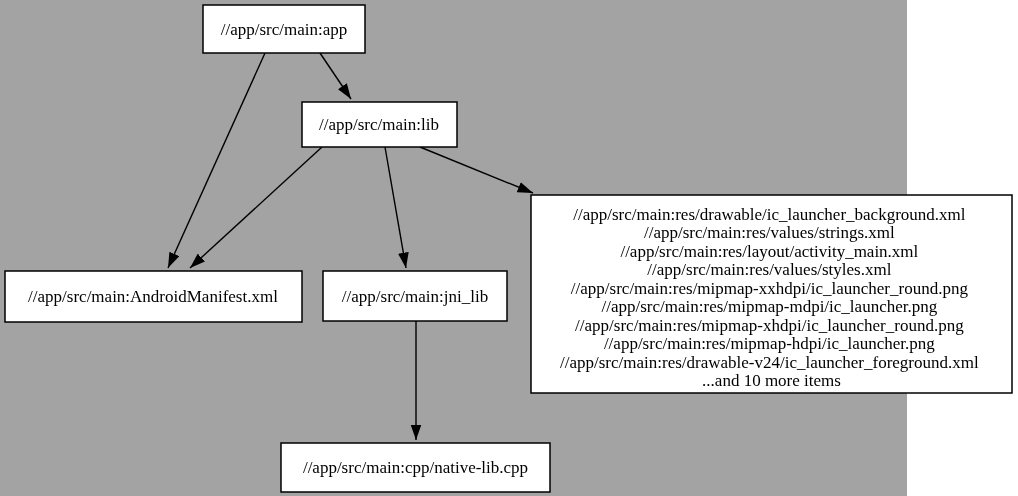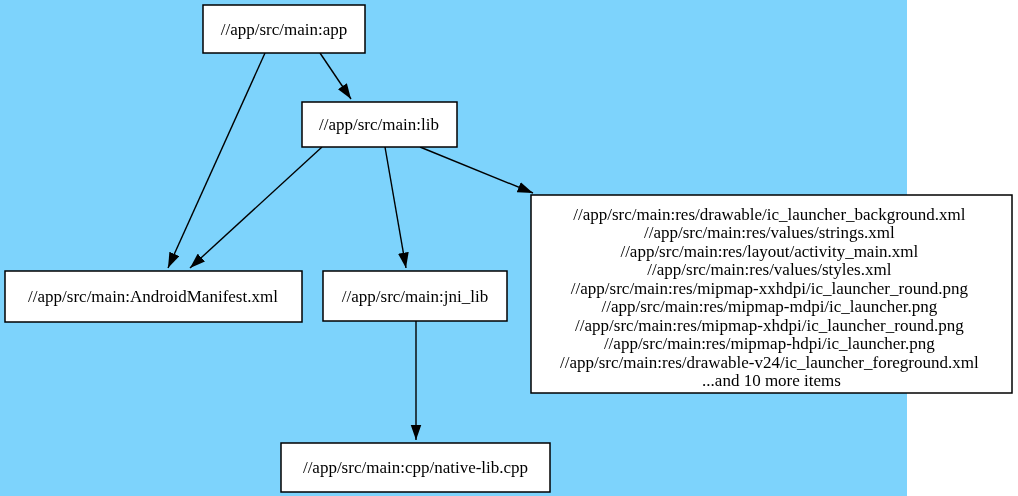--- a/index.html
+++ b/index.html
@@ -4,21 +4,21 @@
 <style>
   html, body {
     margin: 0;
     padding: 0;
     background: #ffffff;
   }
   .canvas {
     position: relative;
     width: 907px;
     height: 496px;
-    background: #7dd3fc;
+    background: #a3a3a3;
     font-family: "Liberation Serif", "DejaVu Serif", serif;
   }
   svg { display: block; }
   .node-rect {
     fill: #ffffff;
     stroke: #000000;
     stroke-width: 1.5;
   }
   .edge-line {
     fill: none;

